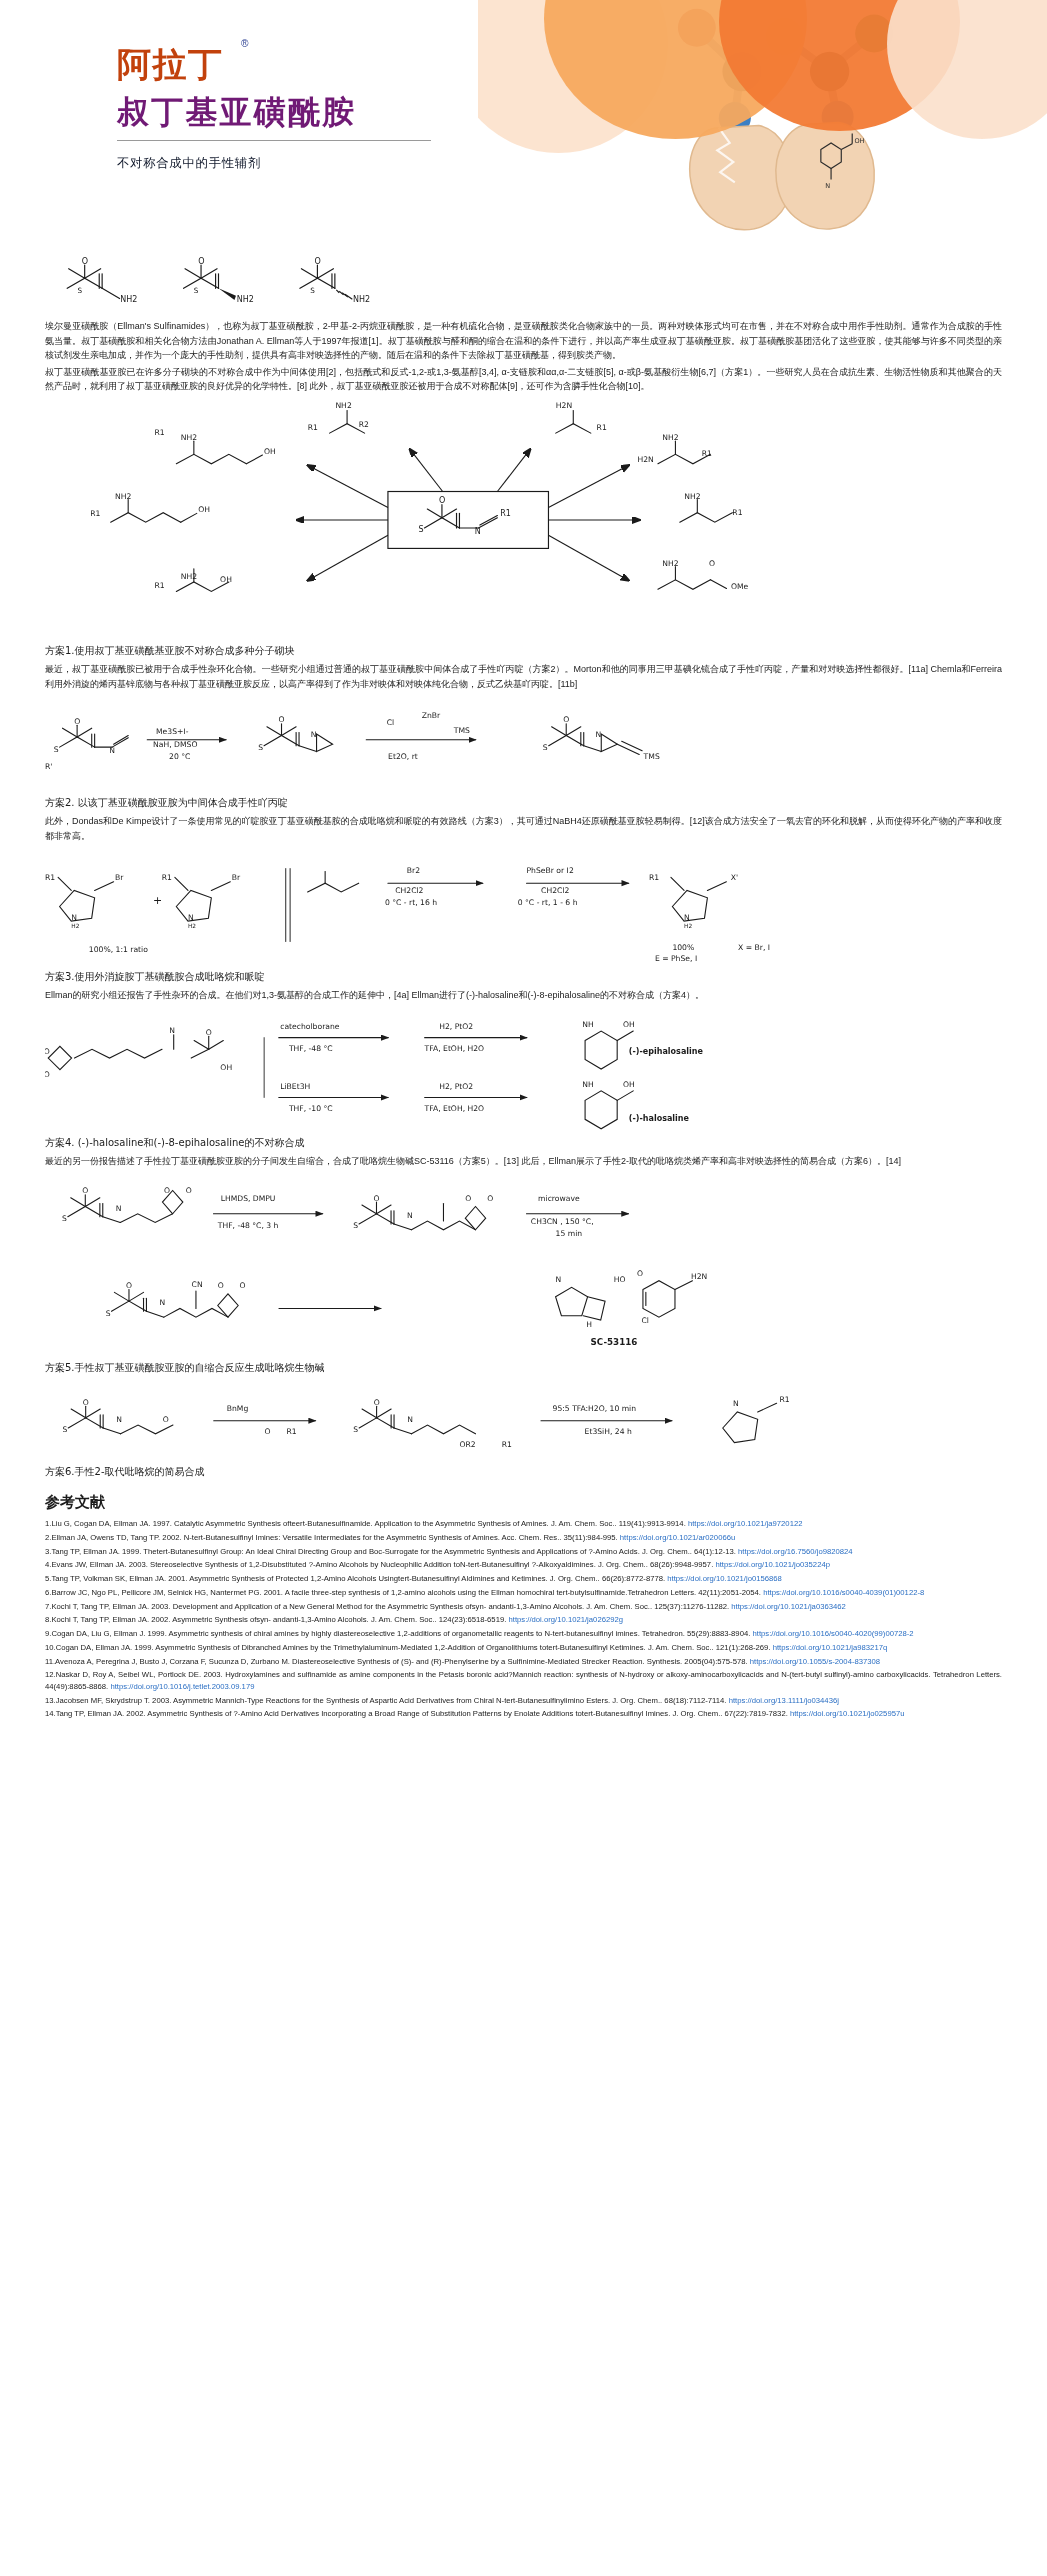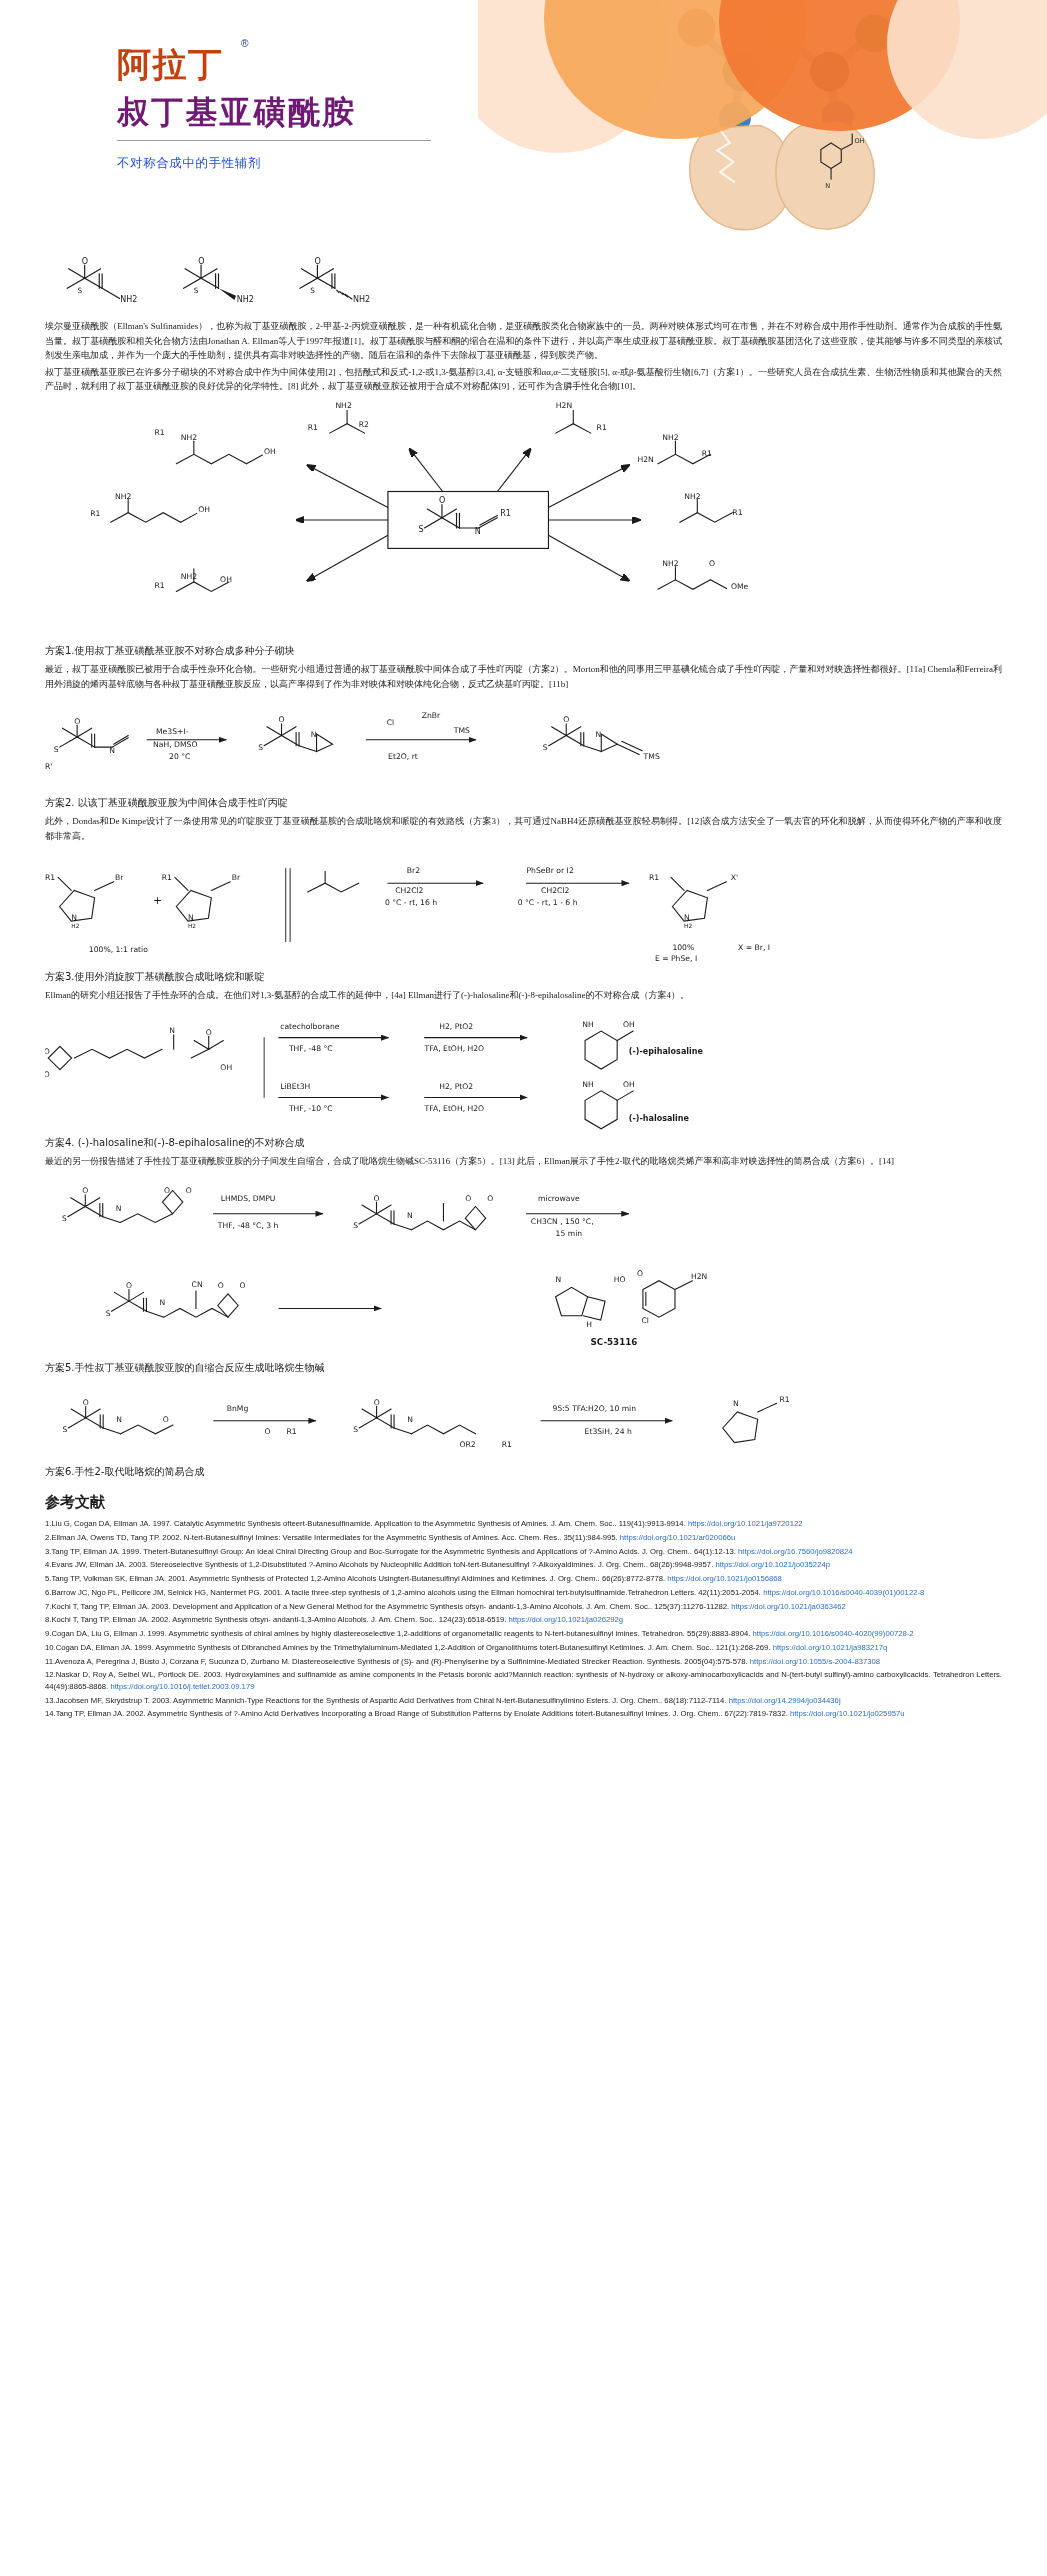--- a/index.html
+++ b/index.html
@@ -58,28 +58,28 @@
     position: absolute;
     left: 117px; top: 140px;
     width: 314px; height: 0.7px;
     background: #9a9a9a;
   }
   .subtitle-cn {
     position: absolute;
     left: 117px; top: 155px;
     font-family: "DejaVu Sans", sans-serif;
     font-size: 12.4px;
-    color: #1d4ed8;
+    color: #0f172a;
     letter-spacing: 0.7px;
   }
 
   
   .content { position: relative; padding: 0 45px; }
   p.body {
-    font-family: Liberation Serif, serif;
+    font-family: Liberation Sans, sans-serif;
     font-size: 9px;
     line-height: 1.62;
     margin: 0 0 1.5px 0;
     text-align: justify;
     color: #1b1b1b;
   }
   .scheme-cap {
     font-family: "DejaVu Sans", sans-serif;
     font-size: 10px;
     line-height: 1.6;
@@ -655,20 +655,20 @@
       <p class="ref"><span>3.Tang TP, Ellman JA. 1999. Thetert-Butanesulfinyl Group:  An Ideal Chiral Directing Group and Boc-Surrogate for the Asymmetric Synthesis and Applications of ?-Amino Acids. J. Org. Chem.. 64(1):12-13.</span> <a class="doi" href="#">https://doi.org/16.7560/jo9820824</a></p>
       <p class="ref"><span>4.Evans JW, Ellman JA. 2003. Stereoselective Synthesis of 1,2-Disubstituted ?-Amino Alcohols by Nucleophilic Addition toN-tert-Butanesulfinyl ?-Alkoxyaldimines. J. Org. Chem.. 68(26):9948-9957.</span> <a class="doi" href="#">https://doi.org/10.1021/jo035224p</a></p>
       <p class="ref"><span>5.Tang TP, Volkman SK, Ellman JA. 2001. Asymmetric Synthesis of Protected 1,2-Amino Alcohols Usingtert-Butanesulfinyl Aldimines and Ketimines. J. Org. Chem.. 66(26):8772-8778.</span> <a class="doi" href="#">https://doi.org/10.1021/jo0156868</a></p>
       <p class="ref"><span>6.Barrow JC, Ngo PL, Pellicore JM, Selnick HG, Nantermet PG. 2001. A facile three-step synthesis of 1,2-amino alcohols using the Ellman homochiral tert-butylsulfinamide.Tetrahedron Letters. 42(11):2051-2054.</span> <a class="doi" href="#">https://doi.org/10.1016/s0040-4039(01)00122-8</a></p>
       <p class="ref"><span>7.Kochi T, Tang TP, Ellman JA. 2003. Development and Application of a New General Method for the Asymmetric Synthesis ofsyn- andanti-1,3-Amino Alcohols. J. Am. Chem. Soc.. 125(37):11276-11282.</span> <a class="doi" href="#">https://doi.org/10.1021/ja0363462</a></p>
       <p class="ref"><span>8.Kochi T, Tang TP, Ellman JA. 2002. Asymmetric Synthesis ofsyn- andanti-1,3-Amino Alcohols. J. Am. Chem. Soc.. 124(23):6518-6519.</span> <a class="doi" href="#">https://doi.org/10.1021/ja026292g</a></p>
       <p class="ref"><span>9.Cogan DA, Liu G, Ellman J. 1999. Asymmetric synthesis of chiral amines by highly diastereoselective 1,2-additions of organometallic reagents to N-tert-butanesulfinyl imines. Tetrahedron. 55(29):8883-8904.</span> <a class="doi" href="#">https://doi.org/10.1016/s0040-4020(99)00728-2</a></p>
       <p class="ref"><span>10.Cogan DA, Ellman JA. 1999. Asymmetric Synthesis of Dibranched Amines by the Trimethylaluminum-Mediated 1,2-Addition of Organolithiums totert-Butanesulfinyl Ketimines. J. Am. Chem. Soc.. 121(1):268-269.</span> <a class="doi" href="#">https://doi.org/10.1021/ja983217q</a></p>
       <p class="ref"><span>11.Avenoza A, Peregrina J, Busto J, Corzana F, Sucunza D, Zurbano M. Diastereoselective Synthesis of (S)- and (R)-Phenylserine by a Sulfinimine-Mediated Strecker Reaction. Synthesis. 2005(04):575-578.</span> <a class="doi" href="#">https://doi.org/10.1055/s-2004-837308</a></p>
       <p class="ref"><span>12.Naskar D, Roy A, Seibel WL, Portlock DE. 2003. Hydroxylamines and sulfinamide as amine components in the Petasis boronic acid?Mannich reaction: synthesis of N-hydroxy or alkoxy-aminocarboxylicacids and N-(tert-butyl sulfinyl)-amino carboxylicacids. Tetrahedron Letters. 44(49):8865-8868.</span> <a class="doi" href="#">https://doi.org/10.1016/j.tetlet.2003.09.179</a></p>
-      <p class="ref"><span>13.Jacobsen MF, Skrydstrup T. 2003. Asymmetric Mannich-Type Reactions for the Synthesis of Aspartic Acid Derivatives from Chiral N-tert-Butanesulfinylimino Esters. J. Org. Chem.. 68(18):7112-7114.</span> <a class="doi" href="#">https://doi.org/14.2994/jo034436j</a></p>
+      <p class="ref"><span>13.Jacobsen MF, Skrydstrup T. 2003. Asymmetric Mannich-Type Reactions for the Synthesis of Aspartic Acid Derivatives from Chiral N-tert-Butanesulfinylimino Esters. J. Org. Chem.. 68(18):7112-7114.</span> <a class="doi" href="#">https://doi.org/13.1111/jo034436j</a></p>
       <p class="ref"><span>14.Tang TP, Ellman JA. 2002. Asymmetric Synthesis of ?-Amino Acid Derivatives Incorporating a Broad Range of Substitution Patterns by Enolate Additions totert-Butanesulfinyl Imines. J. Org. Chem.. 67(22):7819-7832.</span> <a class="doi" href="#">https://doi.org/10.1021/jo025957u</a></p>
     </div>
 
     <div class="gap-l"></div>
   </div>
 </div>
 
 
 </body></html>

